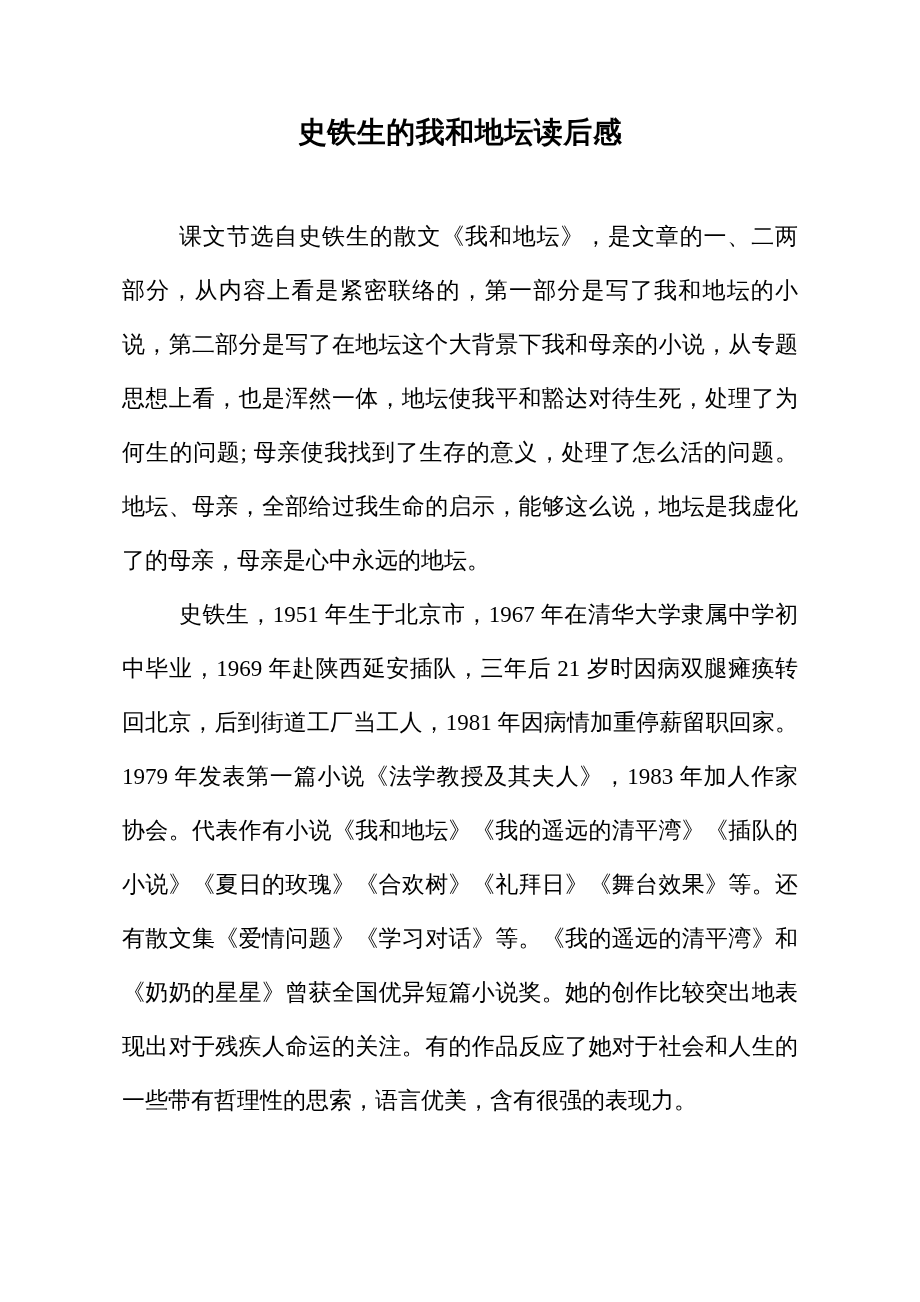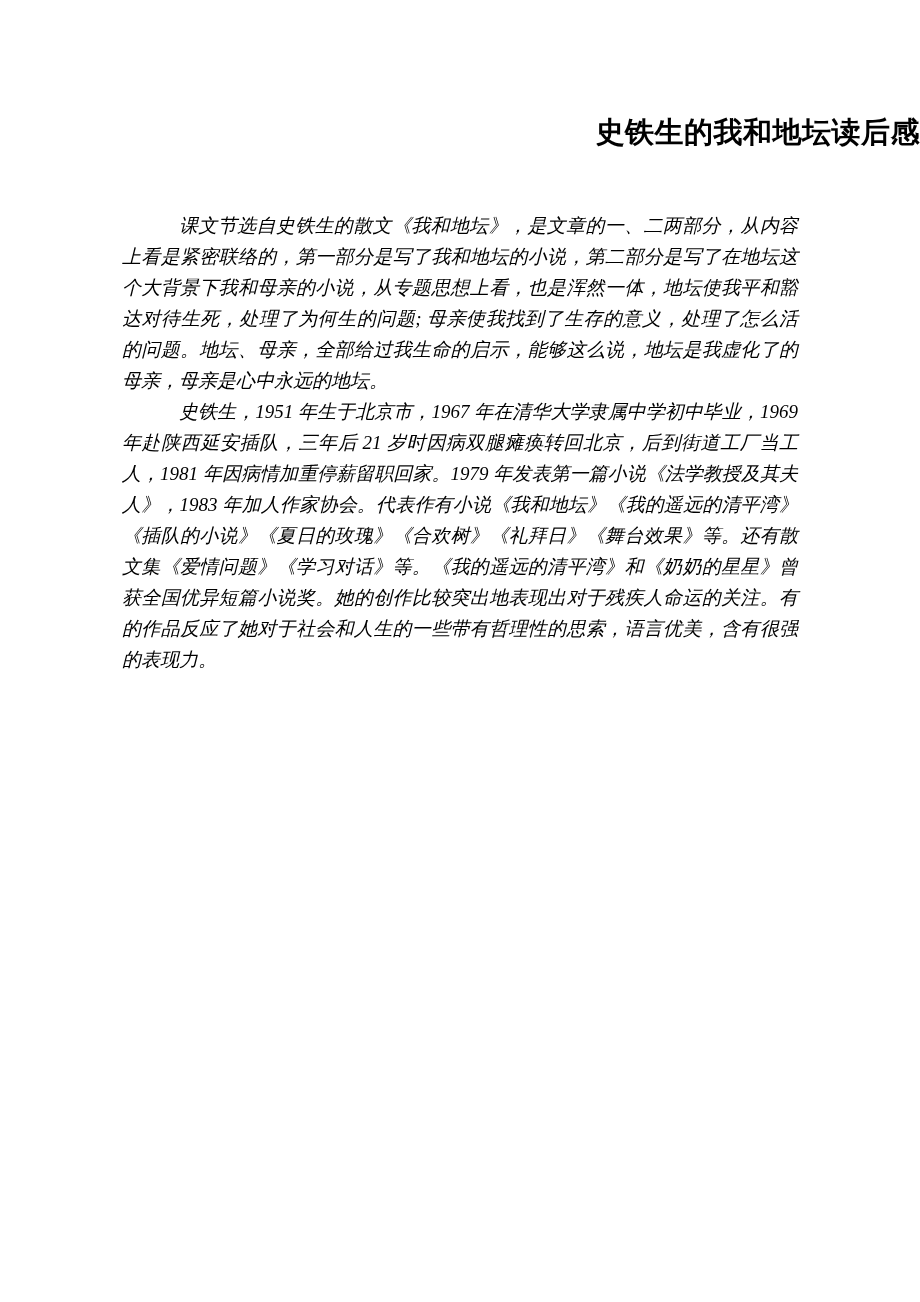--- a/index.html
+++ b/index.html
@@ -11,36 +11,35 @@
     position: relative;
     width: 920px;
     height: 1302px;
     background: #ffffff;
     color: #000000;
     overflow: hidden;
   }
   .doc-title {
     margin: 0;
     padding-top: 114px;
-    text-align: right;
+    text-align: center;
     font-family: "Liberation Sans", "DejaVu Sans", sans-serif;
     font-size: 29px;
     line-height: 36px;
     font-weight: 700;
     letter-spacing: 0.5px;
   }
   .doc-body {
     margin: 60px auto 0 auto;
     width: 676px;
     font-family: "Liberation Serif", sans-serif; 
-    font-size: 19px;
-    line-height: 31px;
+    font-size: 23px;
+    line-height: 54px;
     text-align: justify;
     text-justify: inter-ideograph;
-    font-style: italic;
   }
   .doc-body p {
     margin: 0;
     padding: 0;
     text-indent: 57px;
     word-break: break-all;
   }
 </style>
 </head>
 <body>

